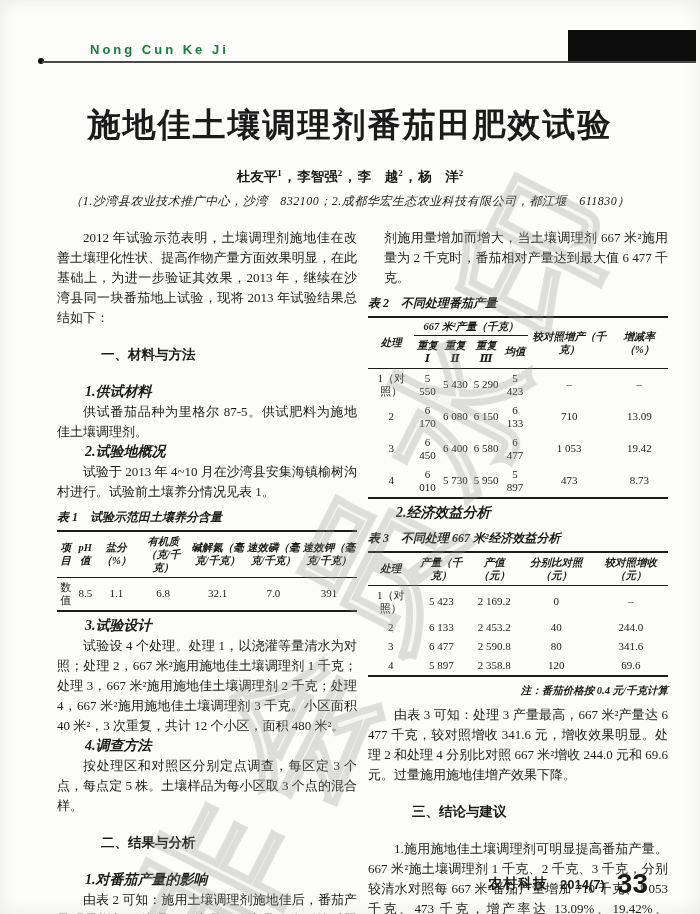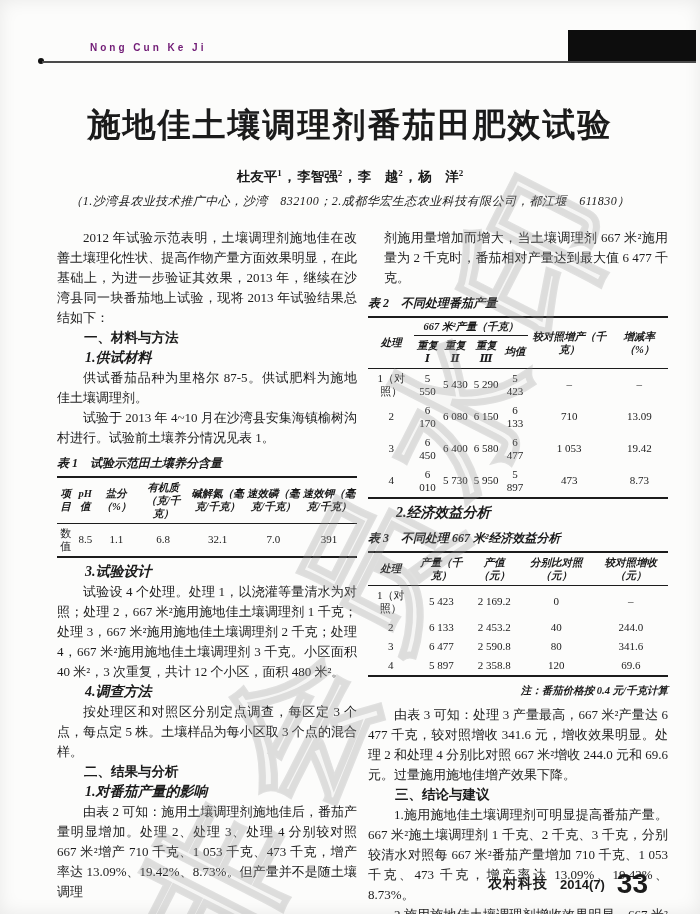--- a/index.html
+++ b/index.html
@@ -17,41 +17,41 @@
     font-weight:bold;font-size:150px;letter-spacing:26px;white-space:nowrap;
     color:rgba(150,150,150,0.10);
     -webkit-text-stroke:2.5px rgba(150,150,150,.55);
     opacity:.5;pointer-events:none;z-index:6;
   }
   
   .hdr-dot{position:absolute;left:38px;top:58px;width:6px;height:6px;border-radius:50%;background:#111;}
   .hdr-pinyin{
     position:absolute;left:90px;top:42px;
     font-family:"Liberation Sans","DejaVu Sans",sans-serif;
-    font-weight:bold;font-size:10px;letter-spacing:3px;color:#701a75;
+    font-weight:bold;font-size:13px;letter-spacing:3px;color:#15803d;
   }
   .hdr-rule{position:absolute;left:42px;right:4px;top:61px;height:1.5px;background:#4a4a4a;}
   .hdr-box{position:absolute;right:4px;top:30px;width:128px;height:31px;background:#0d0d0d;}
   
   .title{
     margin:104px 40px 0 40px;text-align:center;
     font-family:"Liberation Sans","DejaVu Sans",sans-serif;
     font-weight:bold;font-size:33px;letter-spacing:2px;line-height:1.25;
   }
   .authors{margin-top:22px;text-align:center;font-weight:bold;font-size:13.5px;}
   .authors sup{font-size:9px;}
   .author-sep{padding:0 1px;}
   .affil{margin-top:7px;text-align:center;font-style:italic;font-size:12px;letter-spacing:.5px;}
   
   .cols{display:flex;gap:11px;margin:18px 32px 0 57px;}
   .col{flex:0 0 300px;width:300px;font-size:13px;line-height:20px;text-align:justify;}
   .p{text-indent:2em;margin:0;}
   .sec-head{
     font-family:"Liberation Sans","DejaVu Sans",sans-serif;
-    font-weight:bold;text-indent:2em;margin:0;font-size:13.5px;
+    font-weight:bold;text-indent:2em;margin:17px;font-size:13.5px;
   }
   .sub-head{font-style:italic;text-indent:2em;margin:0;font-weight:bold;font-size:14px;}
   .tbl-caption{font-weight:bold;font-size:12px;margin:5px 0 3px 0;font-style:italic;}
   
   table.t{
     width:100%;border-collapse:collapse;
     border-top:2px solid #1c1c1c;border-bottom:2px solid #1c1c1c;
     font-size:10.5px;line-height:13px;margin:2px 0 4px 0;
   }
   table.t th{
@@ -90,20 +90,21 @@
 
   <div class="affil">（1.沙湾县农业技术推广中心，沙湾　832100；2.成都华宏生态农业科技有限公司，都江堰　611830）</div>
 
   <div class="cols">
 
     <div class="col">
       <p class="p">2012 年试验示范表明，土壤调理剂施地佳在改善土壤理化性状、提高作物产量方面效果明显，在此基础上，为进一步验证其效果，2013 年，继续在沙湾县同一块番茄地上试验，现将 2013 年试验结果总结如下：</p>
       <p class="sec-head">一、材料与方法</p>
       <p class="sub-head">1.供试材料</p>
       <p class="p">供试番茄品种为里格尔 87-5。供试肥料为施地佳土壤调理剂。</p>
+      <p class="sub-head">2.试验地概况</p>
       <p class="p">试验于 2013 年 4~10 月在沙湾县安集海镇榆树沟村进行。试验前土壤养分情况见表 1。</p>
 
       <div class="tbl-caption">表 1　试验示范田土壤养分含量</div>
       <table class="t">
         <thead>
           <tr>
             <th>项目</th>
             <th>pH 值</th>
             <th>盐分（%）</th>
             <th>有机质（克/千克）</th>

